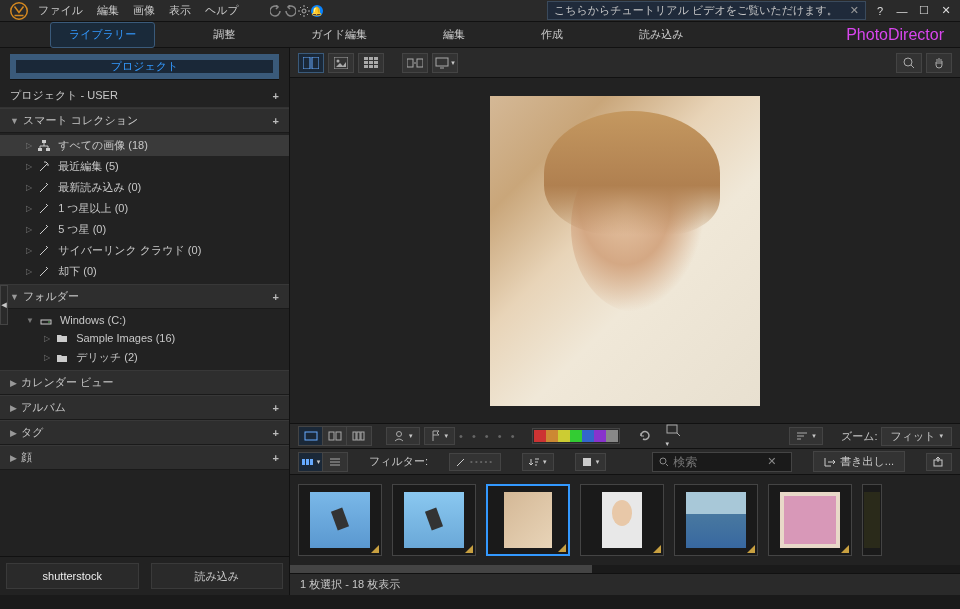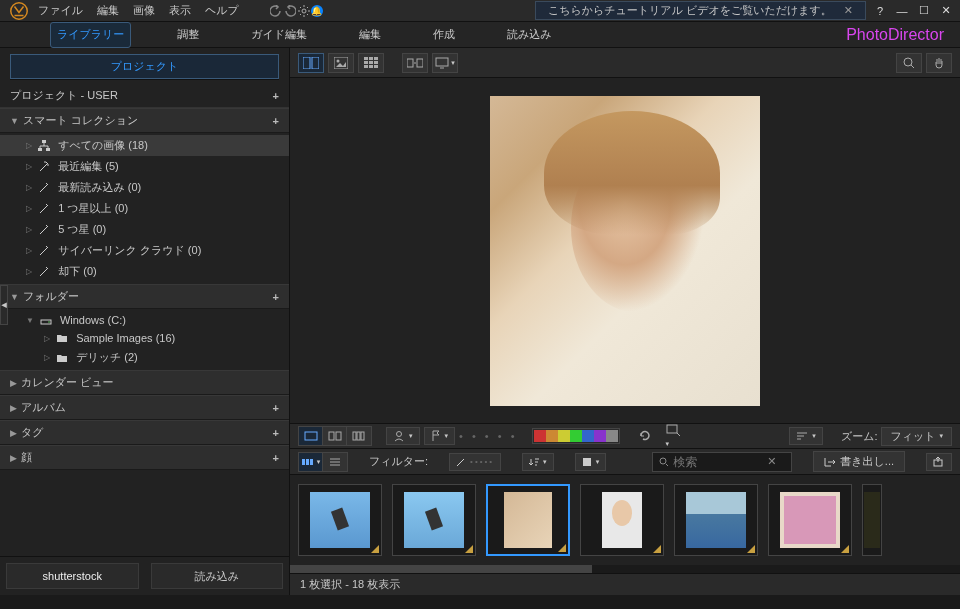--- a/index.html
+++ b/index.html
@@ -3,35 +3,35 @@
 <meta charset="utf-8">
 <style>
 *{box-sizing:border-box;margin:0;padding:0;font-family:"Meiryo","Hiragino Kaku Gothic Pro",sans-serif;font-size:11px;color:#c8c8c8;user-select:none}
 body{background:#1a1a1a;width:960px;height:609px;overflow:hidden;position:relative}
 .titlebar{height:22px;display:flex;align-items:center;background:#2a2a2a;border-bottom:1px solid #111}
 .logo{width:22px;height:22px;display:flex;align-items:center;justify-content:center;border-radius:50%;margin:0 8px}
 .logo svg{width:18px;height:18px}
 .menubar{display:flex;gap:14px;align-items:flex-start}
 .menubar span{cursor:default}
 .title-right{margin-left:auto;display:flex;align-items:center;gap:6px;padding-right:6px}
-.tutorial{background:#1f2a3a;border:1px solid #3a4a5c;padding:1px 12px;display:flex;align-items:center;gap:8px;font-size:10px}
+.tutorial{background:#1f2a3a;border:1px solid #3a4a5c;padding:1px 6px;display:flex;align-items:center;gap:8px;font-size:10px}
 .tutorial .x{color:#999;margin-left:4px}
 .winbtn{width:16px;text-align:center;color:#ddd}
 .tb-icon{width:14px;height:14px;display:flex;align-items:center;justify-content:center;color:#aaa}
 .tb-blue{background:#0a84ff;border-radius:50%;width:12px;height:12px;color:#fff;font-size:9px;display:flex;align-items:center;justify-content:center}
 .modulebar{height:26px;display:flex;align-items:center;background:#252525;border-bottom:1px solid #111}
-.module-tab{padding:0 6px;height:26px;display:flex;align-items:center;color:#ccc}
+.module-tab{padding:0 18px;height:26px;display:flex;align-items:center;color:#ccc}
 .module-tab.active{color:#3399ff;border:1px solid #3a5a7a;border-radius:3px;background:#1a2a3a;margin-left:40px}
 .module-tab:not(.active){margin-left:40px}
 .module-tab.first{margin-left:50px}
 .brand{margin-left:auto;margin-right:16px;font-size:16px;color:#d946ef;font-weight:300}
 .body{display:flex;height:547px}
 .sidebar{width:290px;background:#222;border-right:1px solid #111;display:flex;flex-direction:column}
 .side-tabs{display:flex;height:26px;border-bottom:1px solid #111;margin:6px 10px 0}
-.side-tab{flex:1;display:flex;align-items:center;justify-content:center;background:#333;border:1px solid #ef4444}
+.side-tab{flex:1;display:flex;align-items:center;justify-content:center;background:#333;border:6px solid #ef4444}
 .side-tab.active{background:#1a2838;color:#3399ff;border-color:#3a5a7a}
 .proj-head{display:flex;align-items:center;justify-content:space-between;padding:4px 10px;border-bottom:1px solid #333;margin-top:4px}
 .section-head{display:flex;align-items:center;justify-content:space-between;padding:4px 10px;background:#2e2e2e;border-top:1px solid #383838;border-bottom:1px solid #1a1a1a}
 .section-head .tri{margin-right:4px;color:#999;font-size:9px}
 .plus{color:#bbb;font-weight:bold}
 .tree{padding:2px 0}
 .tree-item{display:flex;align-items:center;padding:3px 10px 3px 26px;gap:6px}
 .tree-item.sel{background:#3a3a3a}
 .tree-item .tri{font-size:8px;color:#777}
 .tree-item.sub{padding-left:44px}

